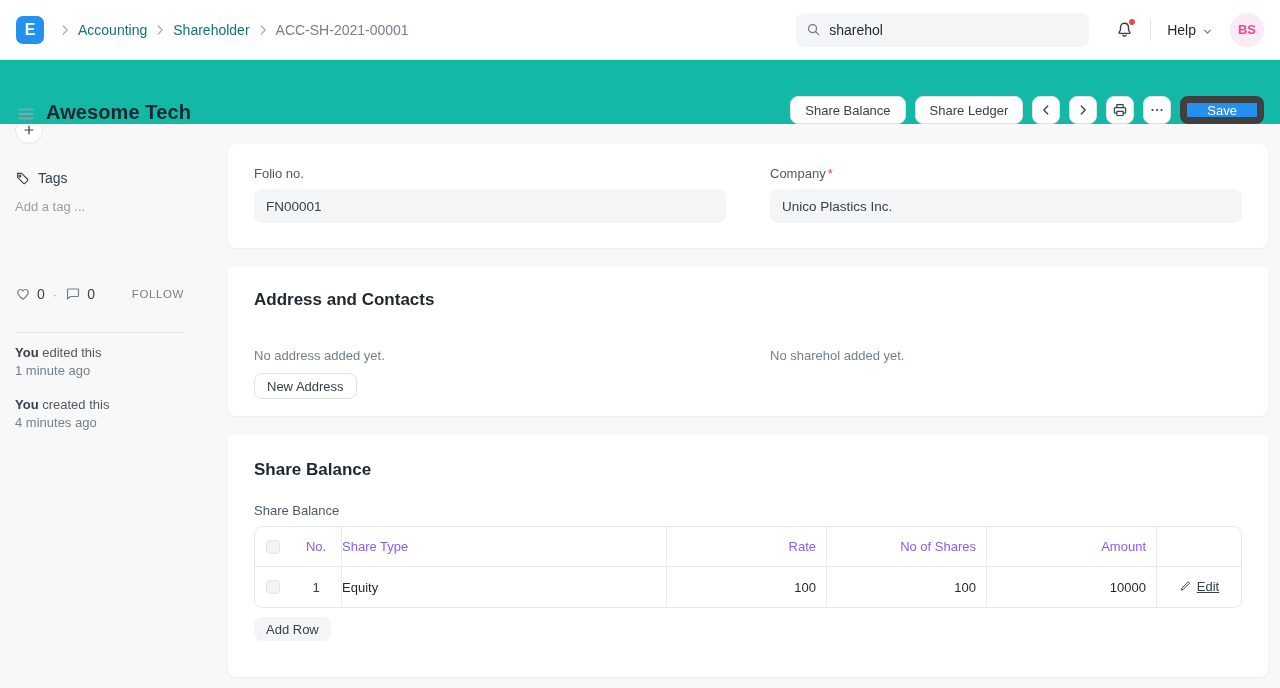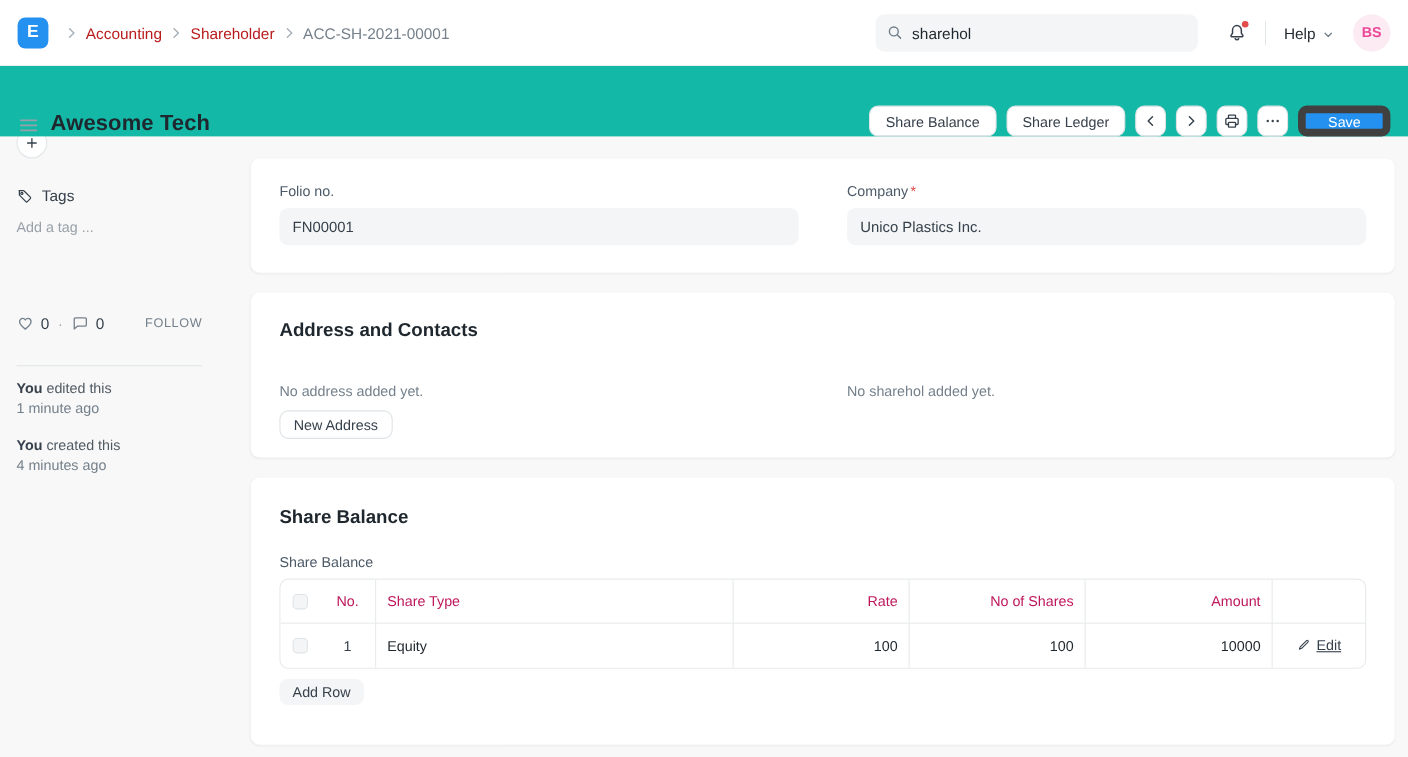--- a/index.html
+++ b/index.html
@@ -14,21 +14,21 @@
   .navbar {
     height:60px; background:#fff; border-bottom:1px solid #ebeef0;
     display:flex; align-items:center; padding:0 16px; position:relative; z-index:10;
   }
   .logo {
     width:28px; height:28px; border-radius:7px; background:#2490ef;
     color:#fff; font-weight:bold; font-size:16px;
     display:flex; align-items:center; justify-content:center; cursor:pointer;
   }
   .crumbs { display:flex; align-items:center; gap:6px; margin-left:14px; }
-  .crumb-link { font-size:14px; color:#b91c1c; text-decoration:none; cursor:pointer; }
+  .crumb-link { font-size:14px; color:#0f766e; text-decoration:none; cursor:pointer; }
   .crumb-current { font-size:14px; color:#74808b; }
   .nav-right { margin-left:auto; display:flex; align-items:center; }
   .search-box {
     width:293px; height:34px; background:#f4f5f6; border-radius:8px;
     display:flex; align-items:center; padding:0 10px; gap:8px;
   }
   .search-box input {
     border:none; background:transparent; outline:none; flex:1;
     font-family:"Liberation Sans", sans-serif; font-size:14px; color:#1f272e;
   }
@@ -107,24 +107,24 @@
     border-radius:8px; padding:0 12px; font-size:13px; color:#36414c; cursor:pointer;
     font-family:"Liberation Sans", sans-serif;
   }
   .card-3 { padding:26px 26px 36px; }
   .table-label { margin-top:23px; font-size:13px; color:#4c5a67; }
   .grid-table {
     margin-top:8px; width:100%; border:1px solid #e7eaec; border-radius:8px;
     border-collapse:separate; border-spacing:0; table-layout:fixed; overflow:hidden;
   }
   .grid-table th, .grid-table td { height:40px; font-weight:normal; }
-  .grid-table thead th { border-bottom:1px solid #e7eaec; color:#be185d; font-size:13px; }
+  .grid-table thead th { border-bottom:1px solid #e7eaec; color:#8b5cf6; font-size:13px; }
   .col-border { border-left:1px solid #e7eaec; }
   .cell-center { text-align:center; }
-  .cell-left { text-align:left; padding-left:10px; }
+  .cell-left { text-align:left; }
   .cell-right { text-align:right; padding-right:10px; }
   .cell-strong { font-weight:bold; color:#1f272e; font-size:13px; }
   .row-no { color:#36414c; font-size:13px; }
   .checkbox {
     width:14px; height:14px; border-radius:4px; background:#f4f5f6;
     border:1px solid #e0e4e7; margin:0 auto; cursor:pointer;
   }
   .edit-btn {
     display:inline-flex; align-items:center; gap:5px; color:#36414c; font-size:13px;
     background:none; border:none; cursor:pointer; font-family:"Liberation Sans", sans-serif;text-decoration:underline;

